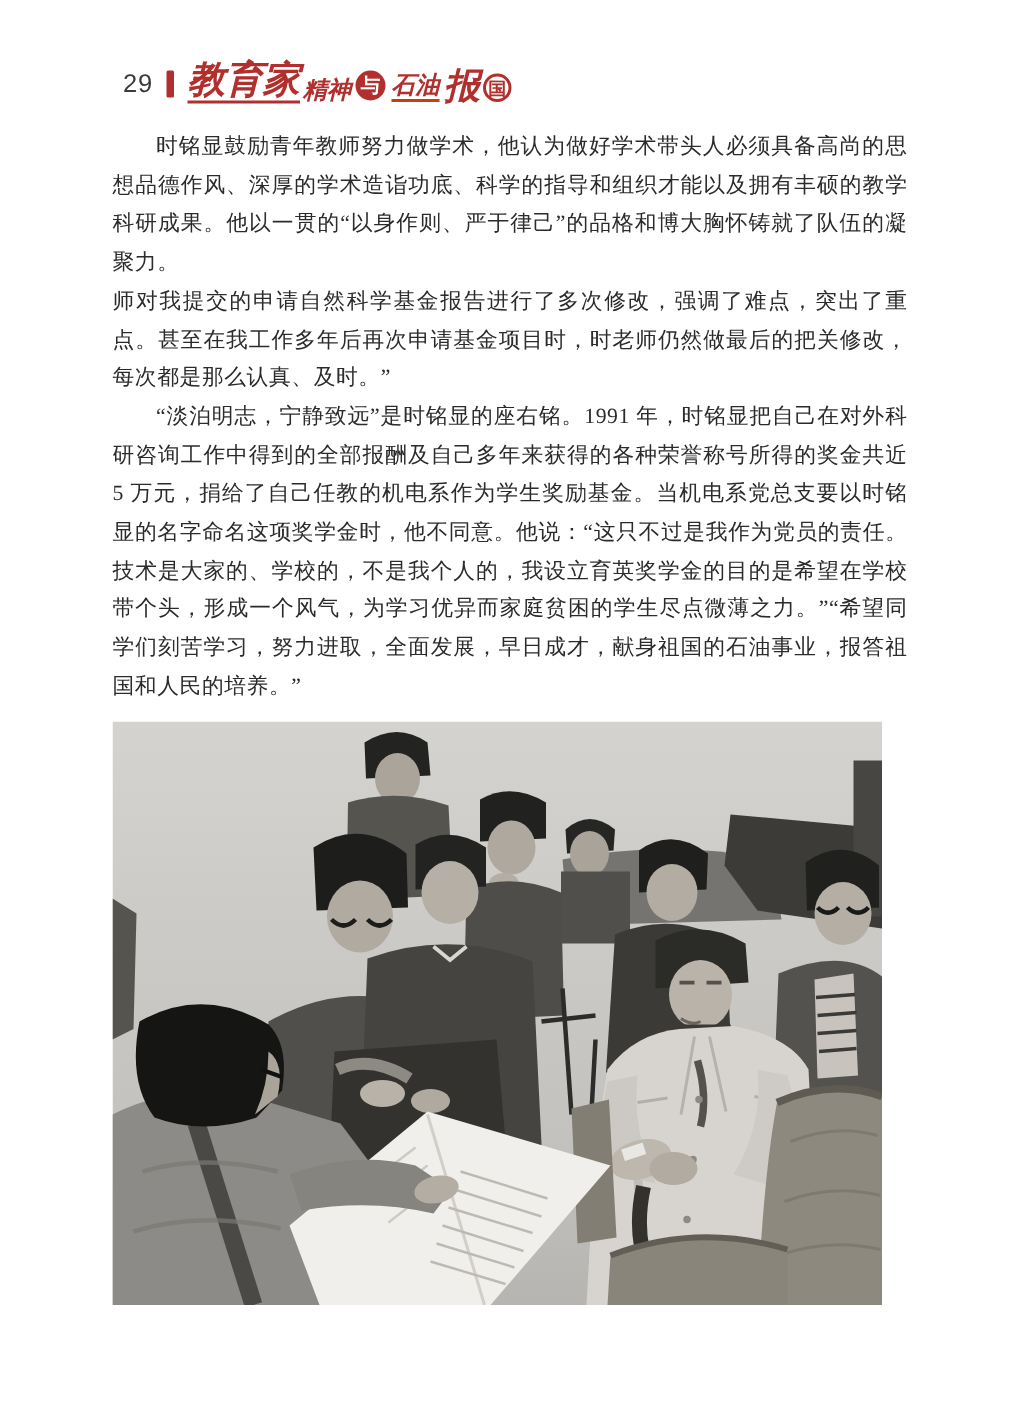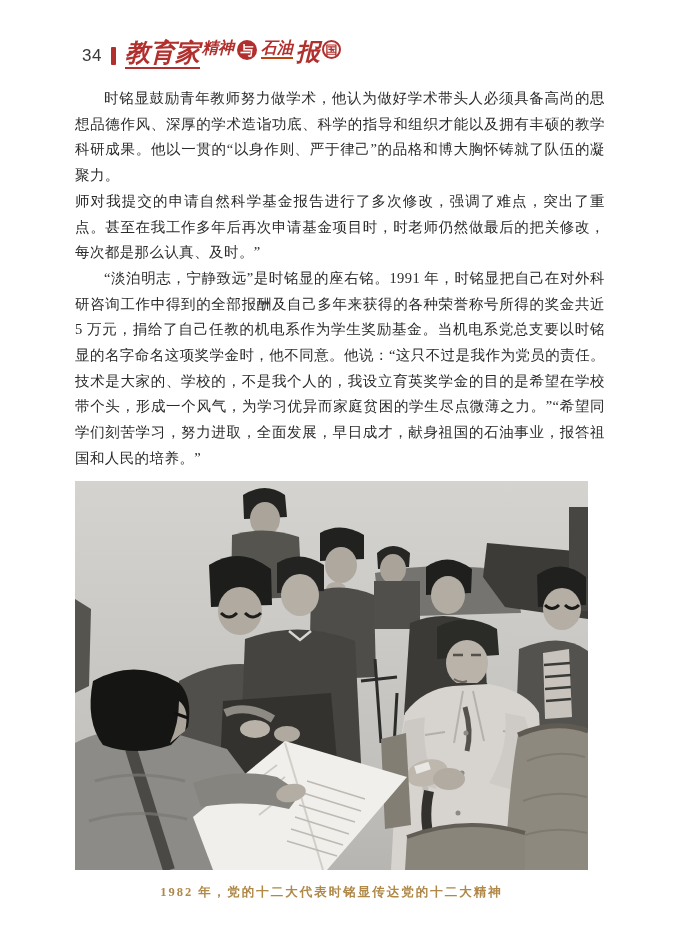--- a/index.html
+++ b/index.html
@@ -19,21 +19,21 @@
   }
   .page-number {
     font-family: "Liberation Sans", "DejaVu Sans", sans-serif;
     font-size: 17px; color: #3a3a3a; letter-spacing: .5px;
   }
   .header-bar {
     width: 5px; height: 18px; background: #b1302e;
     margin: 0 9px 0 9px; border-radius: 1px;
   }
   .series-logo {
-    display: flex; align-items: flex-start;
+    display: flex; align-items: flex-end;
     color: #b1302e; font-weight: bold; font-style: italic;
     font-family: "DejaVu Sans", sans-serif;
     line-height: 1; padding-bottom: 3px;
   }
   .lg-big   { font-size: 25px; border-bottom: 2px solid #b1302e; padding-bottom: 2px; }
   .lg-small { font-size: 16px; margin: 0 1px 1px 2px; }
   .lg-circle-solid {
     width: 20px; height: 20px; border-radius: 50%;
     background: #b1302e; color: #fff; font-style: normal;
     font-size: 13px; display: flex; align-items: center; justify-content: center;
@@ -66,21 +66,21 @@
     font-size: 12.5px; color: #b08848; letter-spacing: 2px;
     font-weight: bold;
   }
 </style>
 </head>
 <body>
 
 <div class="page">
 
   <header class="page-header">
-    <span class="page-number">34</span>
+    <span class="page-number">29</span>
     <span class="header-bar"></span>
     <div class="series-logo">
       <span class="lg-big">教育家</span>
       <span class="lg-small">精神</span>
       <span class="lg-circle-solid">与</span>
       <span class="lg-small" style="border-bottom:2px solid #c2410c; padding-bottom:1px;">石油</span>
       <span class="lg-mid">报</span>
       <span class="lg-circle-outline">国</span>
     </div>
   </header>
@@ -188,17 +188,16 @@
         </g>
 
         <path d="M118,302 Q160,286 202,296 L226,312 L214,328 Q172,318 126,326 Z" fill="#85847f"></path>
         <ellipse cx="216" cy="312" rx="15" ry="9" fill="#b3ada4" transform="rotate(-12 216 312)"></ellipse>
 
         <path d="M18,200 Q60,176 104,202 Q118,216 113,246 L96,264 Q60,276 28,264 Q10,240 18,200 Z" fill="#151513"></path>
         <path d="M104,220 Q115,228 110,250 L95,262 Q104,242 104,220 Z" fill="#a9a39a"></path>
         <path d="M99,232 l14,5" stroke="#111" stroke-width="3"></path>
       </svg>
 
-      <figcaption class="photo-caption">1982 年，党的十二大代表时铭显传达党的十二大精神</figcaption>
     </figure>
   </main>
 
 </div>
 
 </body></html>

